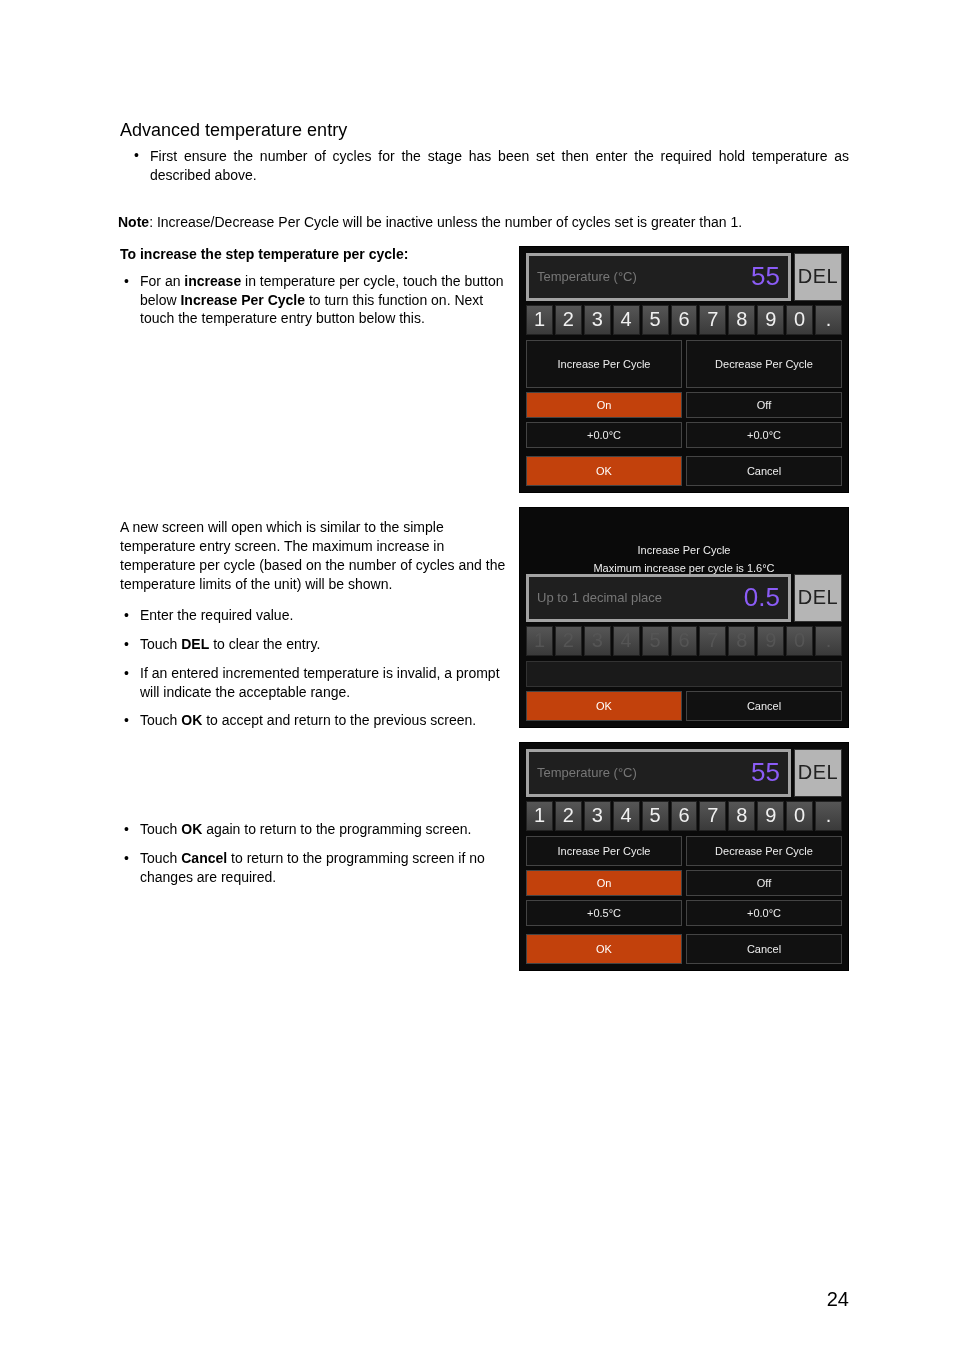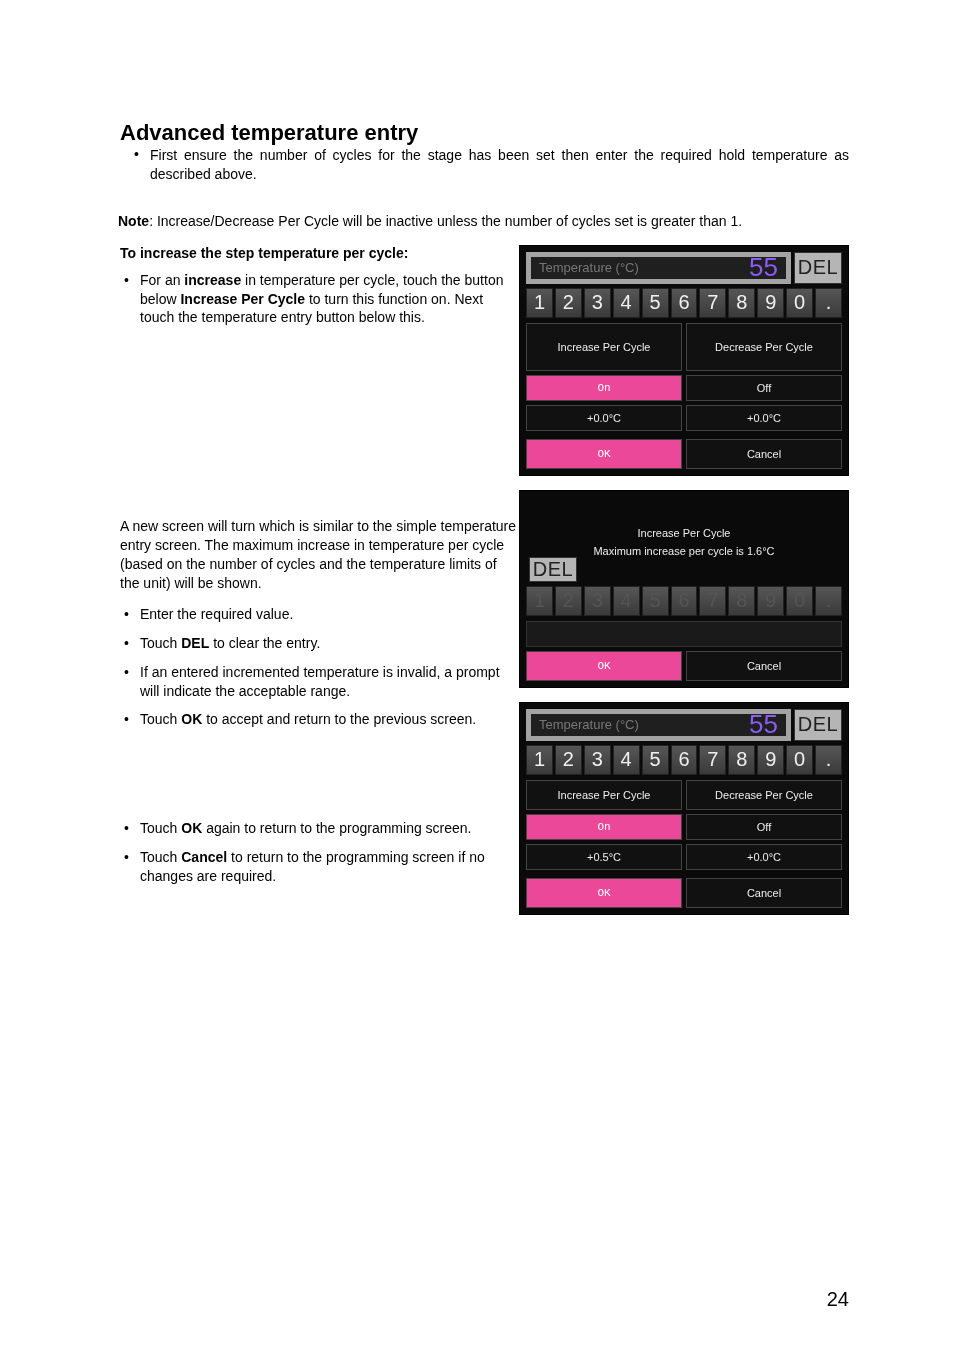--- a/index.html
+++ b/index.html
@@ -6,21 +6,21 @@
   body {
     font-family: Arial, Helvetica, sans-serif;
     font-size: 14px;
     color: #000;
     background: #fff;
     width: 954px;
     min-height: 1351px;
     padding: 120px 105px 40px 120px;
     position: relative;
   }
-  h2 { font-size: 22px; font-weight: bold; }
+  h2 { font-size: 18px; font-weight: normal; margin-bottom: 6px; }
   .top-bullet { display: flex; margin-left: 14px; }
   .top-bullet .dot { width: 16px; flex: 0 0 16px; }
   .top-bullet .txt { flex: 1; text-align: justify; line-height: 1.35; }
   .note { margin: 28px 0 14px -2px; line-height: 1.35; }
 
   .columns { display: flex; }
   .left-col { flex: 1; min-width: 0; }
   .right-col { flex: 0 0 330px; }
 
   .subhead { font-weight: bold; margin-bottom: 10px; }
@@ -38,26 +38,26 @@
     border: 1px solid #000;
     padding: 6px;
     margin-bottom: 14px;
     color: #ccc;
     font-family: Arial, sans-serif;
   }
   .panel .input-row { display: flex; align-items: stretch; margin-bottom: 4px; }
   .panel .input-box {
     flex: 1;
     background: #1f1f1f;
-    border: 5px solid #a3a3a3;
+    border: 3px solid #a3a3a3;
     display: flex;
     align-items: center;
     justify-content: space-between;
     padding: 2px 8px;
-    height: 32px;
+    height: 48px;
   }
   .panel .input-box .label { color: #777; font-size: 13px; }
   .panel .input-box .value { color: #8b5cf6; font-size: 26px; font-weight: 400; }
   .del-btn {
     width: 48px;
     background: #b5b5b5;
     color: #222;
     border: 1px solid #333;
     margin-left: 3px;
     display: flex;
@@ -85,21 +85,21 @@
     background: #111;
     display: flex;
     align-items: center;
     justify-content: center;
     font-size: 11px;
     color: #eee;
   }
   .cell.tall { height: 48px; }
   .cell.short { height: 26px; }
   .cell.mid { height: 30px; }
-  .cell.orange { background: #ec4899; color: #fff; font-family: Liberation Mono, monospace; }
+  .cell.orange { background: #c2410c; color: #fff; }
   .cell.okcancel { height: 30px; }
   .blankbar { height: 26px; background: #1a1a1a; border: 1px solid #333; margin: 4px 0; }
 
   .panel .header-text { text-align: center; color: #eee; font-size: 11px; padding: 30px 0 6px; }
   .panel .header-sub { text-align: center; color: #eee; font-size: 11px; }
 
   .page-no { position: absolute; right: 105px; bottom: 40px; font-size: 20px; }
 </style>
 </head>
 <body>
@@ -123,21 +123,21 @@
       <li>
         <span class="dot">•</span>
         <span class="txt">
           <span>For an </span><b>increase</b><span> in temperature per cycle, touch the button below </span><b>Increase Per Cycle</b><span> to turn this function on. Next touch the temperature entry button below this.</span>
         </span>
       </li>
     </ul>
 
     <div class="spacer-1"></div>
 
-    <p class="para">A new screen will turn which is similar to the simple temperature entry screen. The maximum increase in temperature per cycle (based on the number of cycles and the temperature limits of the unit) will be shown.</p>
+    <p class="para">A new screen will open which is similar to the simple temperature entry screen. The maximum increase in temperature per cycle (based on the number of cycles and the temperature limits of the unit) will be shown.</p>
     <ul class="b">
       <li>
           <span class="dot">•</span>
           <span class="txt">Enter the required value.</span>
         </li>
       <li>
           <span class="dot">•</span>
           <span class="txt"><span>Touch </span><b>DEL</b><span> to clear the entry.</span></span>
         </li>
       <li>
@@ -198,20 +198,24 @@
       <div class="two-col-grid" style="margin-top:8px;">
         <div class="cell okcancel orange">OK</div>
         <div class="cell okcancel">Cancel</div>
       </div>
     </div>
 
     <div class="panel">
       <div class="header-text">Increase Per Cycle</div>
       <div class="header-sub">Maximum increase per cycle is 1.6°C</div>
       <div class="input-row">
+        <div class="input-box">
+          <span class="label">Up to 1 decimal place</span>
+          <span class="value">0.5</span>
+        </div>
         <div class="del-btn">DEL</div>
       </div>
       <div class="keypad">
         <div class="key disabled">1</div>
         <div class="key disabled">2</div>
         <div class="key disabled">3</div>
         <div class="key disabled">4</div>
         <div class="key disabled">5</div>
         <div class="key disabled">6</div>
         <div class="key disabled">7</div>

